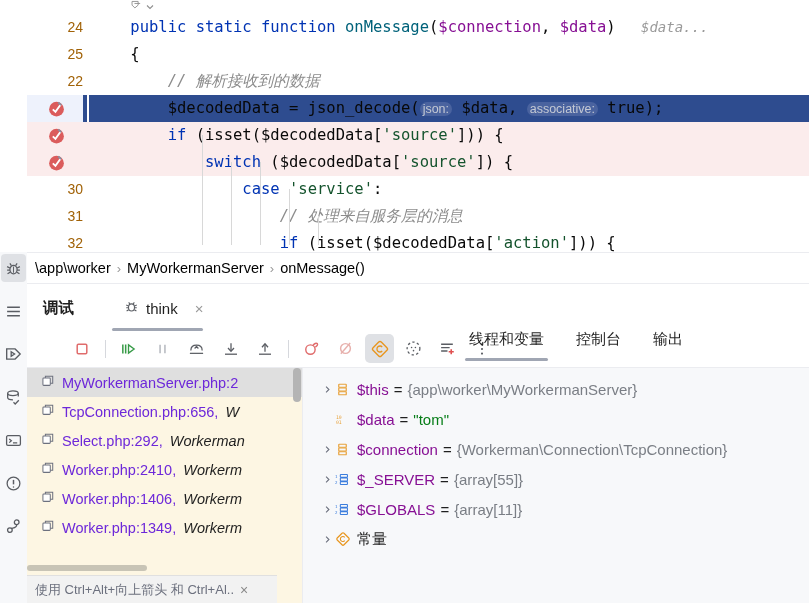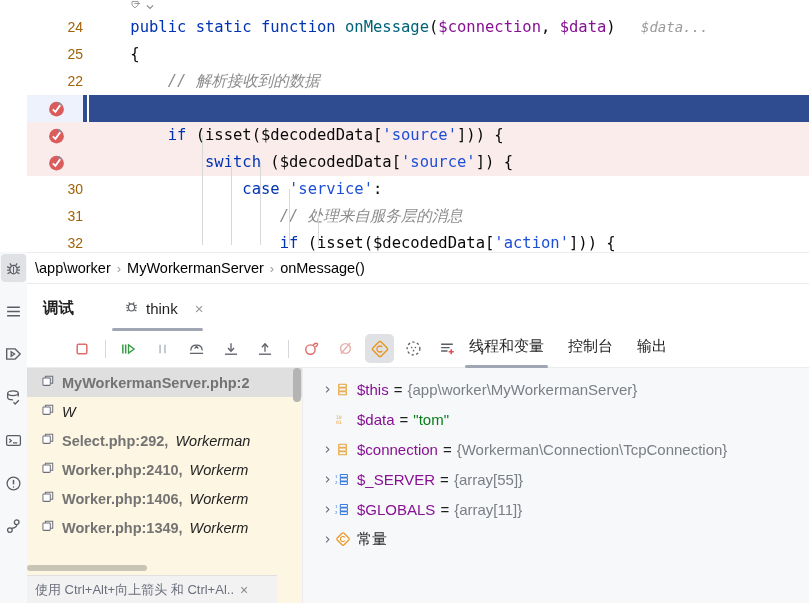--- a/index.html
+++ b/index.html
@@ -81,21 +81,21 @@
     content: ""; position: absolute; left: 60px; top: 0; bottom: 0;
     width: 2px; background: #ffffff;
   }
   .row.hl .ln-gutter-strip {
     position: absolute; left: 0; top: 0; width: 56px; height: 27px;
     background: #eef2fc;
   }
   .kw  { color: #0033b3; }
   .fn  { color: #00627a; }
   .var { color: #871094; }
-  .str { color: #1d4ed8; }
+  .str { color: #14532d; }
   .cmt { color: #8c8c8c; font-style: italic; }
   .dflt{ color: #080808; }
   .hint {
     color: #787878; background: #ebebeb; border-radius: 7px;
     padding: 0 3px; font-size: 12.5px;
     font-family: "Liberation Sans", sans-serif;
   }
   .row.hl .hint { color: #c4c9d4; background: #4a639f; }
   .inlay-italic {
     color: #9a9a9a; font-style: italic; font-size: 14px;
@@ -151,42 +151,42 @@
     justify-content: center; border-radius: 5px; margin-right: 5px;
   }
   .tb-btn.sel { background: #dfe1e5; }
   .tb-sep {
     width: 1px; height: 18px; background: #d6d8dd; margin: 0 8px 0 4px;
   }
 
   
   #right-tabs {
     position: absolute; left: 440px; top: 40px; height: 44px;
-    display: flex; align-items: flex-end; gap: 20px;
+    display: flex; align-items: flex-start; gap: 28px;
   }
   .rt {
     position: relative; font-size: 15px; color: #1f1f1f; padding: 6px 2px 12px 2px;
   }
   .rt .uline {
     position: absolute; left: -2px; right: -2px; bottom: 0; height: 3px;
     background: #a0a6b3; border-radius: 2px;
   }
 
   
   #frames {
     position: absolute; left: 0; top: 84px; width: 275px; bottom: 0;
     background: #fdf6e3; overflow: hidden;
   }
   .frame {
     display: flex; align-items: center; gap: 7px;
     height: 29px; padding-left: 14px;
     font-size: 14.5px; color: #1f1f1f; white-space: nowrap;
   }
   .frame.active { background: #dfdfdf; }
-  .frame .fname { color: #737373; font-weight: bold; }
+  .frame .fname { color: #6d28d9; }
   .frame .fclass { color: #1f1f1f; font-style: italic; }
   .frame-scroll {
     position: absolute; right: 1px; top: 0; width: 8px; height: 34px;
     background: #b4b4b4; border-radius: 4px;
   }
   .frame-scroll2 {
     position: absolute; left: 0; bottom: 32px; width: 120px; height: 6px;
     background: #c8c4b6; border-radius: 3px;
   }
   #frames-divider {
@@ -300,21 +300,21 @@
     </div>
     <div class="gutter"></div>
     <div class="code-rows" id="code-rows">
         <div class="row"><span class="ln">24</span><span class="code"><span class="dflt">    </span><span class="kw">public </span><span class="kw">static </span><span class="kw">function </span><span class="fn">onMessage</span><span class="dflt">(</span><span class="var">$connection</span><span class="dflt">, </span><span class="var">$data</span><span class="dflt">)</span><span class="inlay-italic">   $data...</span></span></div>
         <div class="row"><span class="ln">25</span><span class="code"><span class="dflt">    {</span></span></div>
         <div class="row"><span class="ln">22</span><span class="code"><span class="cmt">        // 解析接收到的数据</span></span></div>
         <div class="row hl"><div class="ln-gutter-strip"></div><span class="bp"><svg width="19" height="19" viewBox="0 0 18 18">
               <circle cx="9" cy="9.6" r="7" fill="#db5c5c"></circle>
               <path d="M5.5 9.8 L8 12.2 L13 5.2" stroke="#ffffff" stroke-width="1.8" fill="none"></path>
               <path d="M10.6 3.4 L13.4 5.6" stroke="#8a8fa0" stroke-width="1.8" fill="none"></path>
-            </svg></span></div>
+            </svg></span><span class="code"><span class="dflt">        </span><span class="dflt">$decodedData</span><span class="dflt"> = </span><span class="dflt">json_decode</span><span class="dflt">(</span><span class="hint">json:</span><span class="dflt"> $data, </span><span class="hint">associative:</span><span class="dflt"> true);</span></span></div>
         <div class="row bpline"><span class="bp"><svg width="19" height="19" viewBox="0 0 18 18">
               <circle cx="9" cy="9.6" r="7" fill="#db5c5c"></circle>
               <path d="M5.5 9.8 L8 12.2 L13 5.2" stroke="#ffffff" stroke-width="1.8" fill="none"></path>
               <path d="M10.6 3.4 L13.4 5.6" stroke="#8a8fa0" stroke-width="1.8" fill="none"></path>
             </svg></span><span class="code"><span class="dflt">        </span><span class="kw">if </span><span class="dflt">(</span><span class="dflt">isset</span><span class="dflt">(</span><span class="dflt">$decodedData</span><span class="dflt">[</span><span class="str">'source'</span><span class="dflt">])) {</span></span></div>
         <div class="row bpline"><span class="bp"><svg width="19" height="19" viewBox="0 0 18 18">
               <circle cx="9" cy="9.6" r="7" fill="#db5c5c"></circle>
               <path d="M5.5 9.8 L8 12.2 L13 5.2" stroke="#ffffff" stroke-width="1.8" fill="none"></path>
               <path d="M10.6 3.4 L13.4 5.6" stroke="#8a8fa0" stroke-width="1.8" fill="none"></path>
             </svg></span><span class="code"><span class="dflt">            </span><span class="kw">switch </span><span class="dflt">(</span><span class="dflt">$decodedData</span><span class="dflt">[</span><span class="str">'source'</span><span class="dflt">]) {</span></span></div>
@@ -457,20 +457,21 @@
               <rect x="2.2" y="4.6" width="8.4" height="8.4" rx="0.9" fill="#ffffff"></rect>
               <path d="M5 4.6 L5 2.6 L13.4 2.6 L13.4 10.6 L10.6 10.6"></path>
             </svg></span>
           <span class="fname">MyWorkermanServer.php:2</span>
         </div>
         <div class="frame">
           <span><svg width="14" height="14" viewBox="0 0 16 16" fill="none" stroke="#6c707e" stroke-width="1.15">
               <rect x="2.2" y="4.6" width="8.4" height="8.4" rx="0.9" fill="#ffffff"></rect>
               <path d="M5 4.6 L5 2.6 L13.4 2.6 L13.4 10.6 L10.6 10.6"></path>
             </svg></span>
+          <span class="fname">TcpConnection.php:656,</span>
           <span class="fclass"> W</span>
         </div>
         <div class="frame">
           <span><svg width="14" height="14" viewBox="0 0 16 16" fill="none" stroke="#6c707e" stroke-width="1.15">
               <rect x="2.2" y="4.6" width="8.4" height="8.4" rx="0.9" fill="#ffffff"></rect>
               <path d="M5 4.6 L5 2.6 L13.4 2.6 L13.4 10.6 L10.6 10.6"></path>
             </svg></span>
           <span class="fname">Select.php:292,</span>
           <span class="fclass"> Workerman</span>
         </div>

